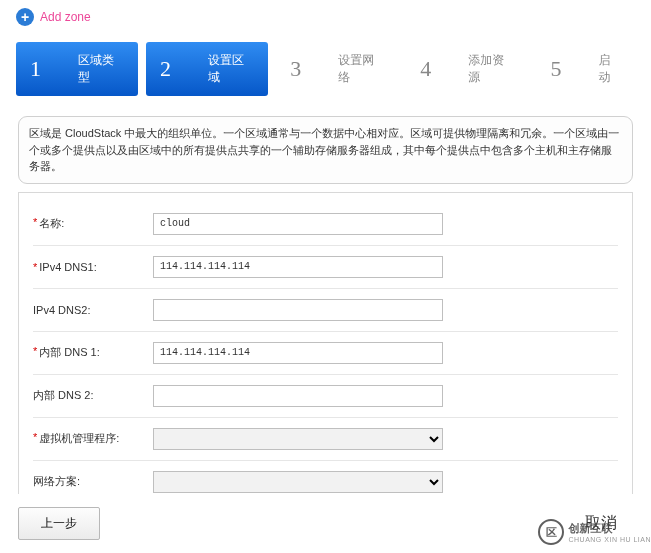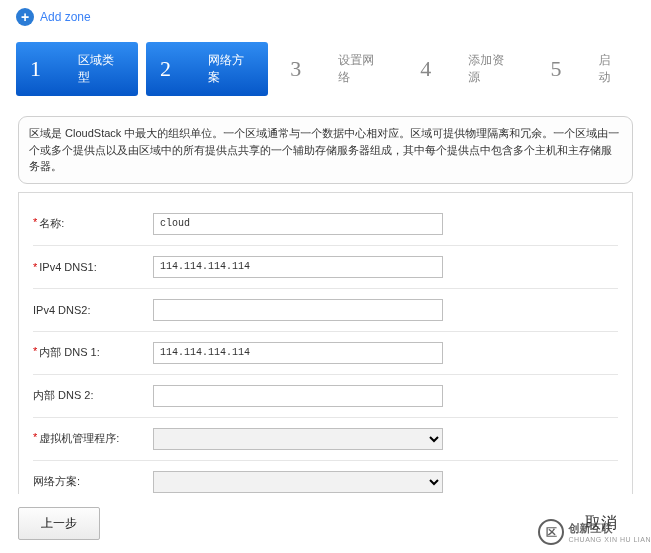--- a/index.html
+++ b/index.html
@@ -22,21 +22,21 @@
     width: 18px; height: 18px;
     border-radius: 50%;
     background: #2b7cd6;
     color: #fff;
     display: flex;
     align-items: center;
     justify-content: center;
     font-weight: bold;
     font-size: 14px;
   }
-  .header-title { font-size: 12px; color: #3b82f6; }
+  .header-title { font-size: 12px; color: #ec4899; }
   .steps {
     display: flex;
     align-items: center;
     padding: 8px 16px;
     gap: 8px;
   }
   .step {
     display: flex;
     align-items: center;
     padding: 10px 14px;
@@ -186,21 +186,21 @@
   <div class="header-title">Add zone</div>
 </div>
 
 <div class="steps">
   <div class="step active">
     <span class="step-num">1</span>
     <span class="step-label">区域类型</span>
   </div>
   <div class="step active">
     <span class="step-num">2</span>
-    <span class="step-label">网络方案</span>
+    <span class="step-label">设置区域</span>
   </div>
   <div class="step inactive">
     <span class="step-num">3</span>
     <span class="step-label">设置网络</span>
   </div>
   <div class="step inactive">
     <span class="step-num">4</span>
     <span class="step-label">添加资源</span>
   </div>
   <div class="step inactive">

